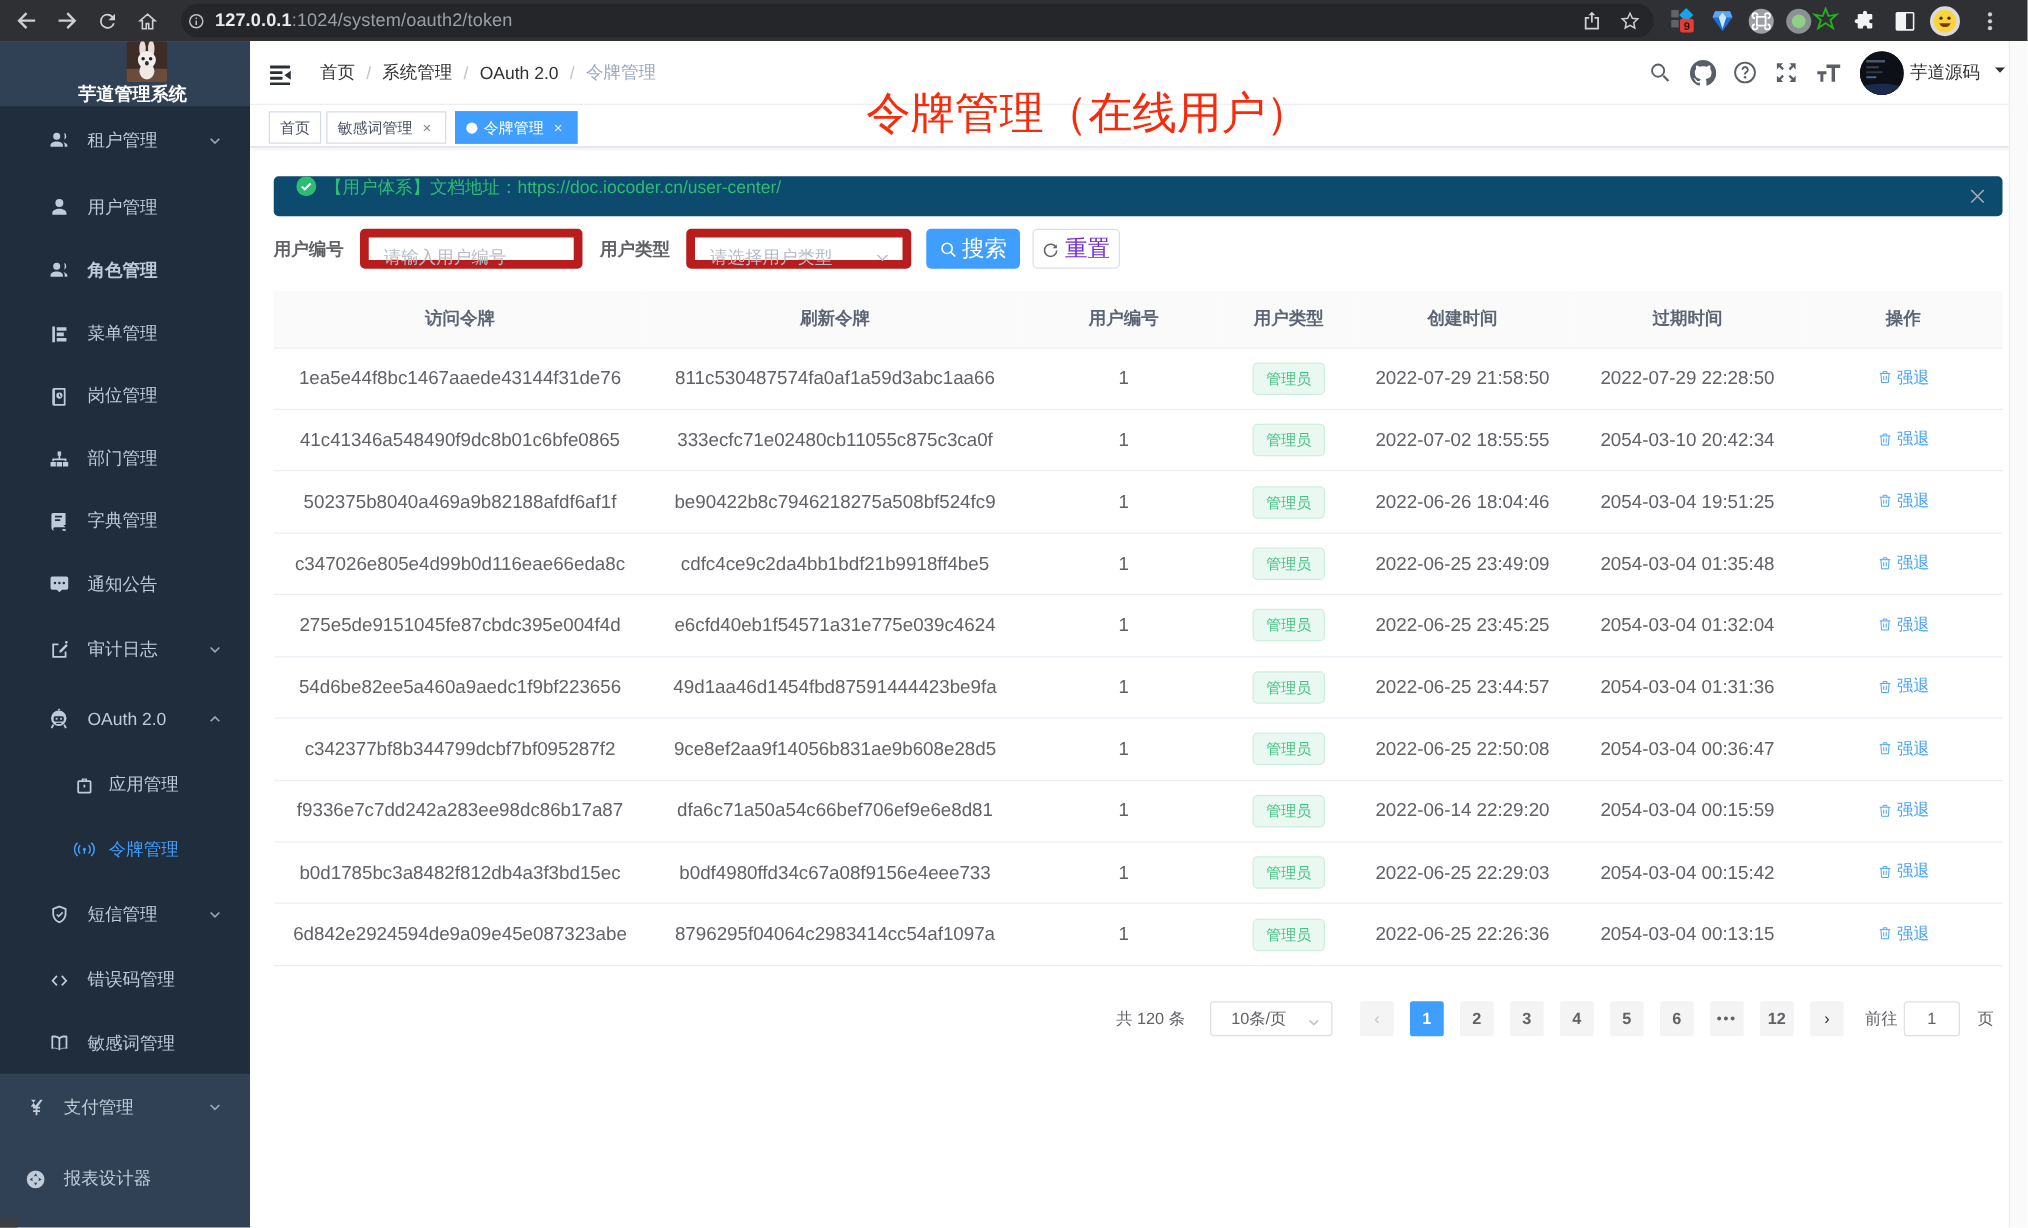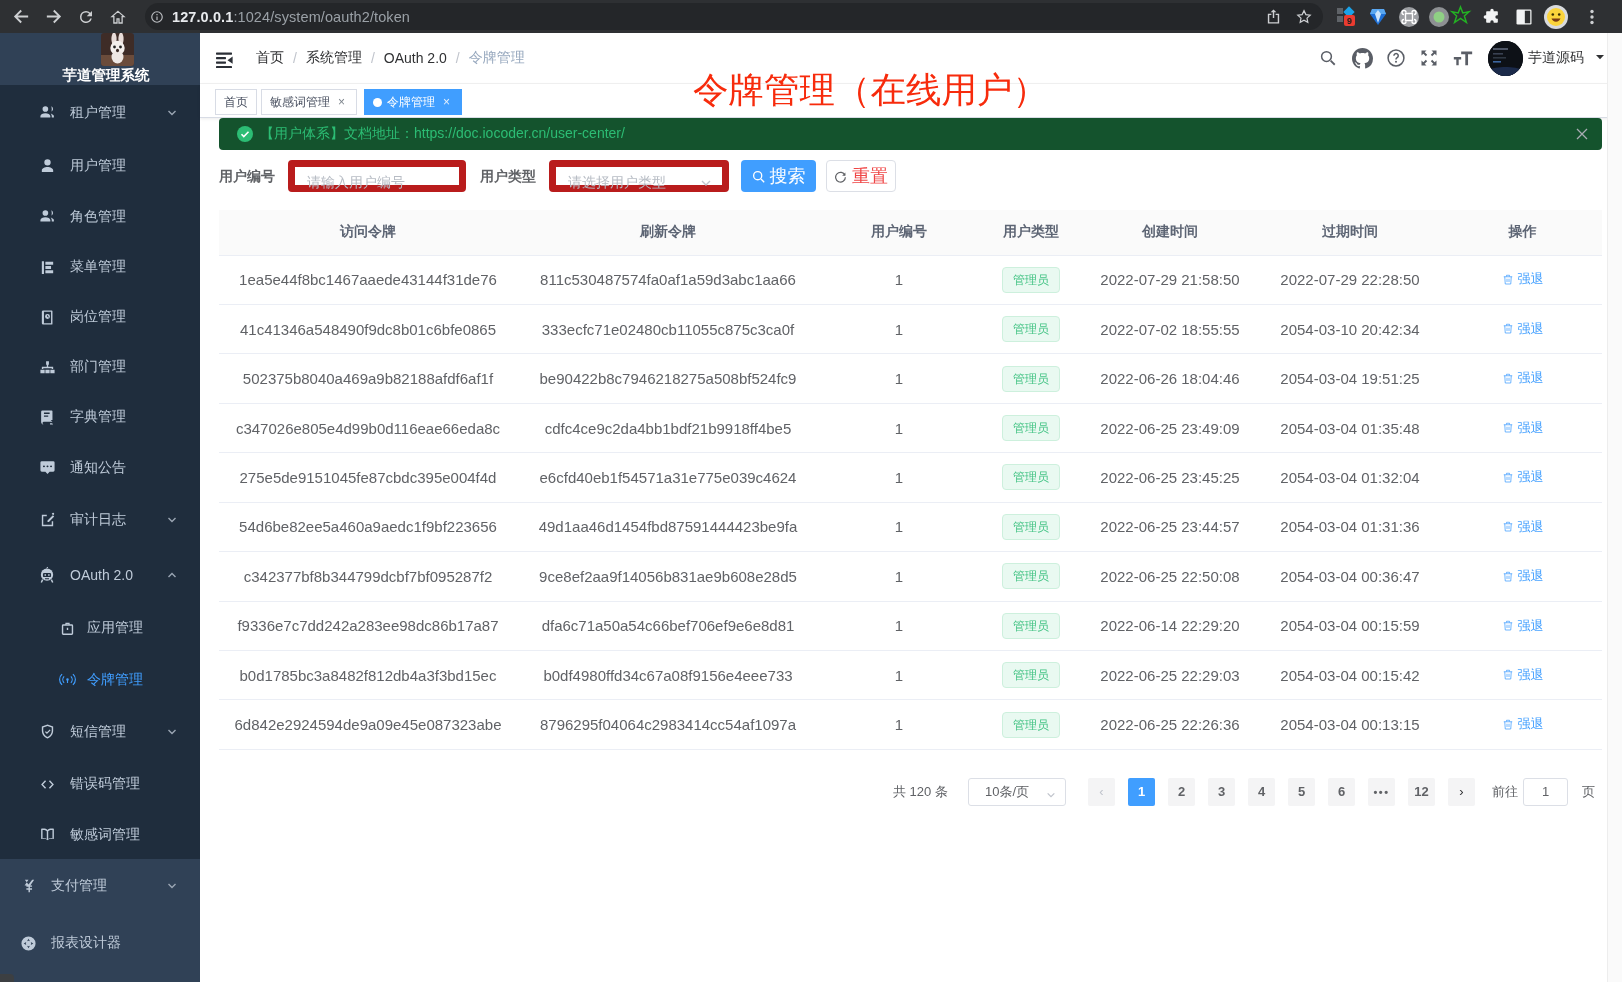--- a/index.html
+++ b/index.html
@@ -43,29 +43,29 @@
 .caret { margin-left:10px; }
 
 .tags { position:relative; height:34px; background:#fff; border-bottom:1px solid #d8dce5; box-shadow:0 1px 3px 0 rgba(0,0,0,.08); }
 .tag { position:absolute; top:5px; height:26px; line-height:24px; border:1px solid #d8dce5; background:#fff; color:#495060; font-size:12px; padding:0 8px; display:flex; align-items:center; }
 .tag .x { margin-left:5px; color:#7d848c; font-size:12px; width:13px; text-align:center; }
 .tag.on { background:#409eff; border-color:#409eff; color:#fff; }
 .tag.on .dot { width:9px; height:9px; border-radius:50%; background:#fff; margin-right:5px; }
 .tag.on .x { color:#e5f0fc; }
 
 .content { position:absolute; top:85px; left:19px; width:1383px; }
-.alert { position:relative; height:32px; background:#14532d; border-radius:4px; display:flex; align-items:center; }
+.alert { position:relative; height:32px; margin-top:23px; background:#0c4a6e; border-radius:4px; display:flex; align-items:flex-start; }
 .alert .atx { color:#2cbd74; font-size:14px; margin-left:7px; }
 .alert .ax { position:absolute; right:13px; top:9px; }
 .formrow { position:relative; height:32px; margin-top:10px; font-size:14px; }
 .flabel { position:absolute; top:0; height:32px; line-height:32px; font-weight:bold; color:#606266; }
 .finput { position:absolute; top:0; height:32px; border:7px solid #b91c1c; border-radius:4px; background:#fff; line-height:30px; color:#b7bcc4; padding-left:12px; font-size:14px; }
 .btn { position:absolute; top:0; height:32px; border-radius:4px; font-size:18px; display:flex; align-items:center; justify-content:center; }
 .btn.primary { background:#409eff; color:#fff; }
-.btn.plain { background:#fff; border:1px solid #dcdfe6; color:#ef4444; }
+.btn.plain { background:#fff; border:1px solid #dcdfe6; color:#6d28d9; }
 
 table.grid { margin-top:18px; width:1383px; border-collapse:collapse; table-layout:fixed; font-size:14px; }
 table.grid th { height:45px; background:#fafafa; color:#5d6574; font-weight:bold; border-bottom:1px solid #ebeef5; text-align:center; }
 table.grid td { height:49.45px; font-size:15px; color:#606266; border-bottom:1px solid #ebeef5; text-align:center; white-space:nowrap; overflow:hidden; }
 .gtag { display:inline-block; height:26px; line-height:24px; padding:0 10px; border:1px solid #cdf0dd; background:#e9f9f1; color:#43c384; font-size:12px; border-radius:4px; }
 .oplink { color:#409eff; font-size:13px; display:inline-flex; align-items:center; }
 .oplink svg { margin-right:4px; }
 
 .pager { position:relative; height:28px; margin-top:28px; font-size:13px; color:#606266; }
 .pgitem { position:absolute; top:0; height:28px; display:flex; align-items:center; justify-content:center; }
@@ -208,21 +208,21 @@
         </svg>
       </div>
       <div class="mi l1" style="height:51.5px;">
         <span class="ic">
           <svg width="17" height="17" viewBox="0 0 24 24">
             <path d="M12 12a4.5 4.5 0 1 0 0-9 4.5 4.5 0 0 0 0 9zm0 2.2c-4 0-8 2-8 4.6V21h16v-2.2c0-2.6-4-4.6-8-4.6z" fill="#bfcbd9"></path>
           </svg>
         </span>
         <span class="tx">用户管理</span>
       </div>
-      <div class="mi l1" style="height:50.5px;">
+      <div class="mi l1" style="height:50.5px;font-weight:bold;">
         <span class="ic">
           <svg width="17" height="17" viewBox="0 0 24 24">
             <path d="M9 11a4 4 0 1 0 0-8 4 4 0 0 0 0 8zm0 2c-3.5 0-7 1.8-7 4v2h14v-2c0-2.2-3.5-4-7-4zm8.5-2.4c1.4-.7 2.3-2 2.3-3.6a4 4 0 0 0-2.6-3.8c.5.9.8 2.2.8 3.8 0 1.4-.2 2.6-.5 3.6zm-1 2.9c2.3.9 4.5 2.4 4.5 3.5v2h-3v-2c0-1.3-.6-2.5-1.5-3.5z" fill="#bfcbd9"></path>
           </svg>
         </span>
         <span class="tx">角色管理</span>
       </div>
       <div class="mi l1" style="height:50px;">
         <span class="ic">
           <svg width="17" height="17" viewBox="0 0 24 24">

